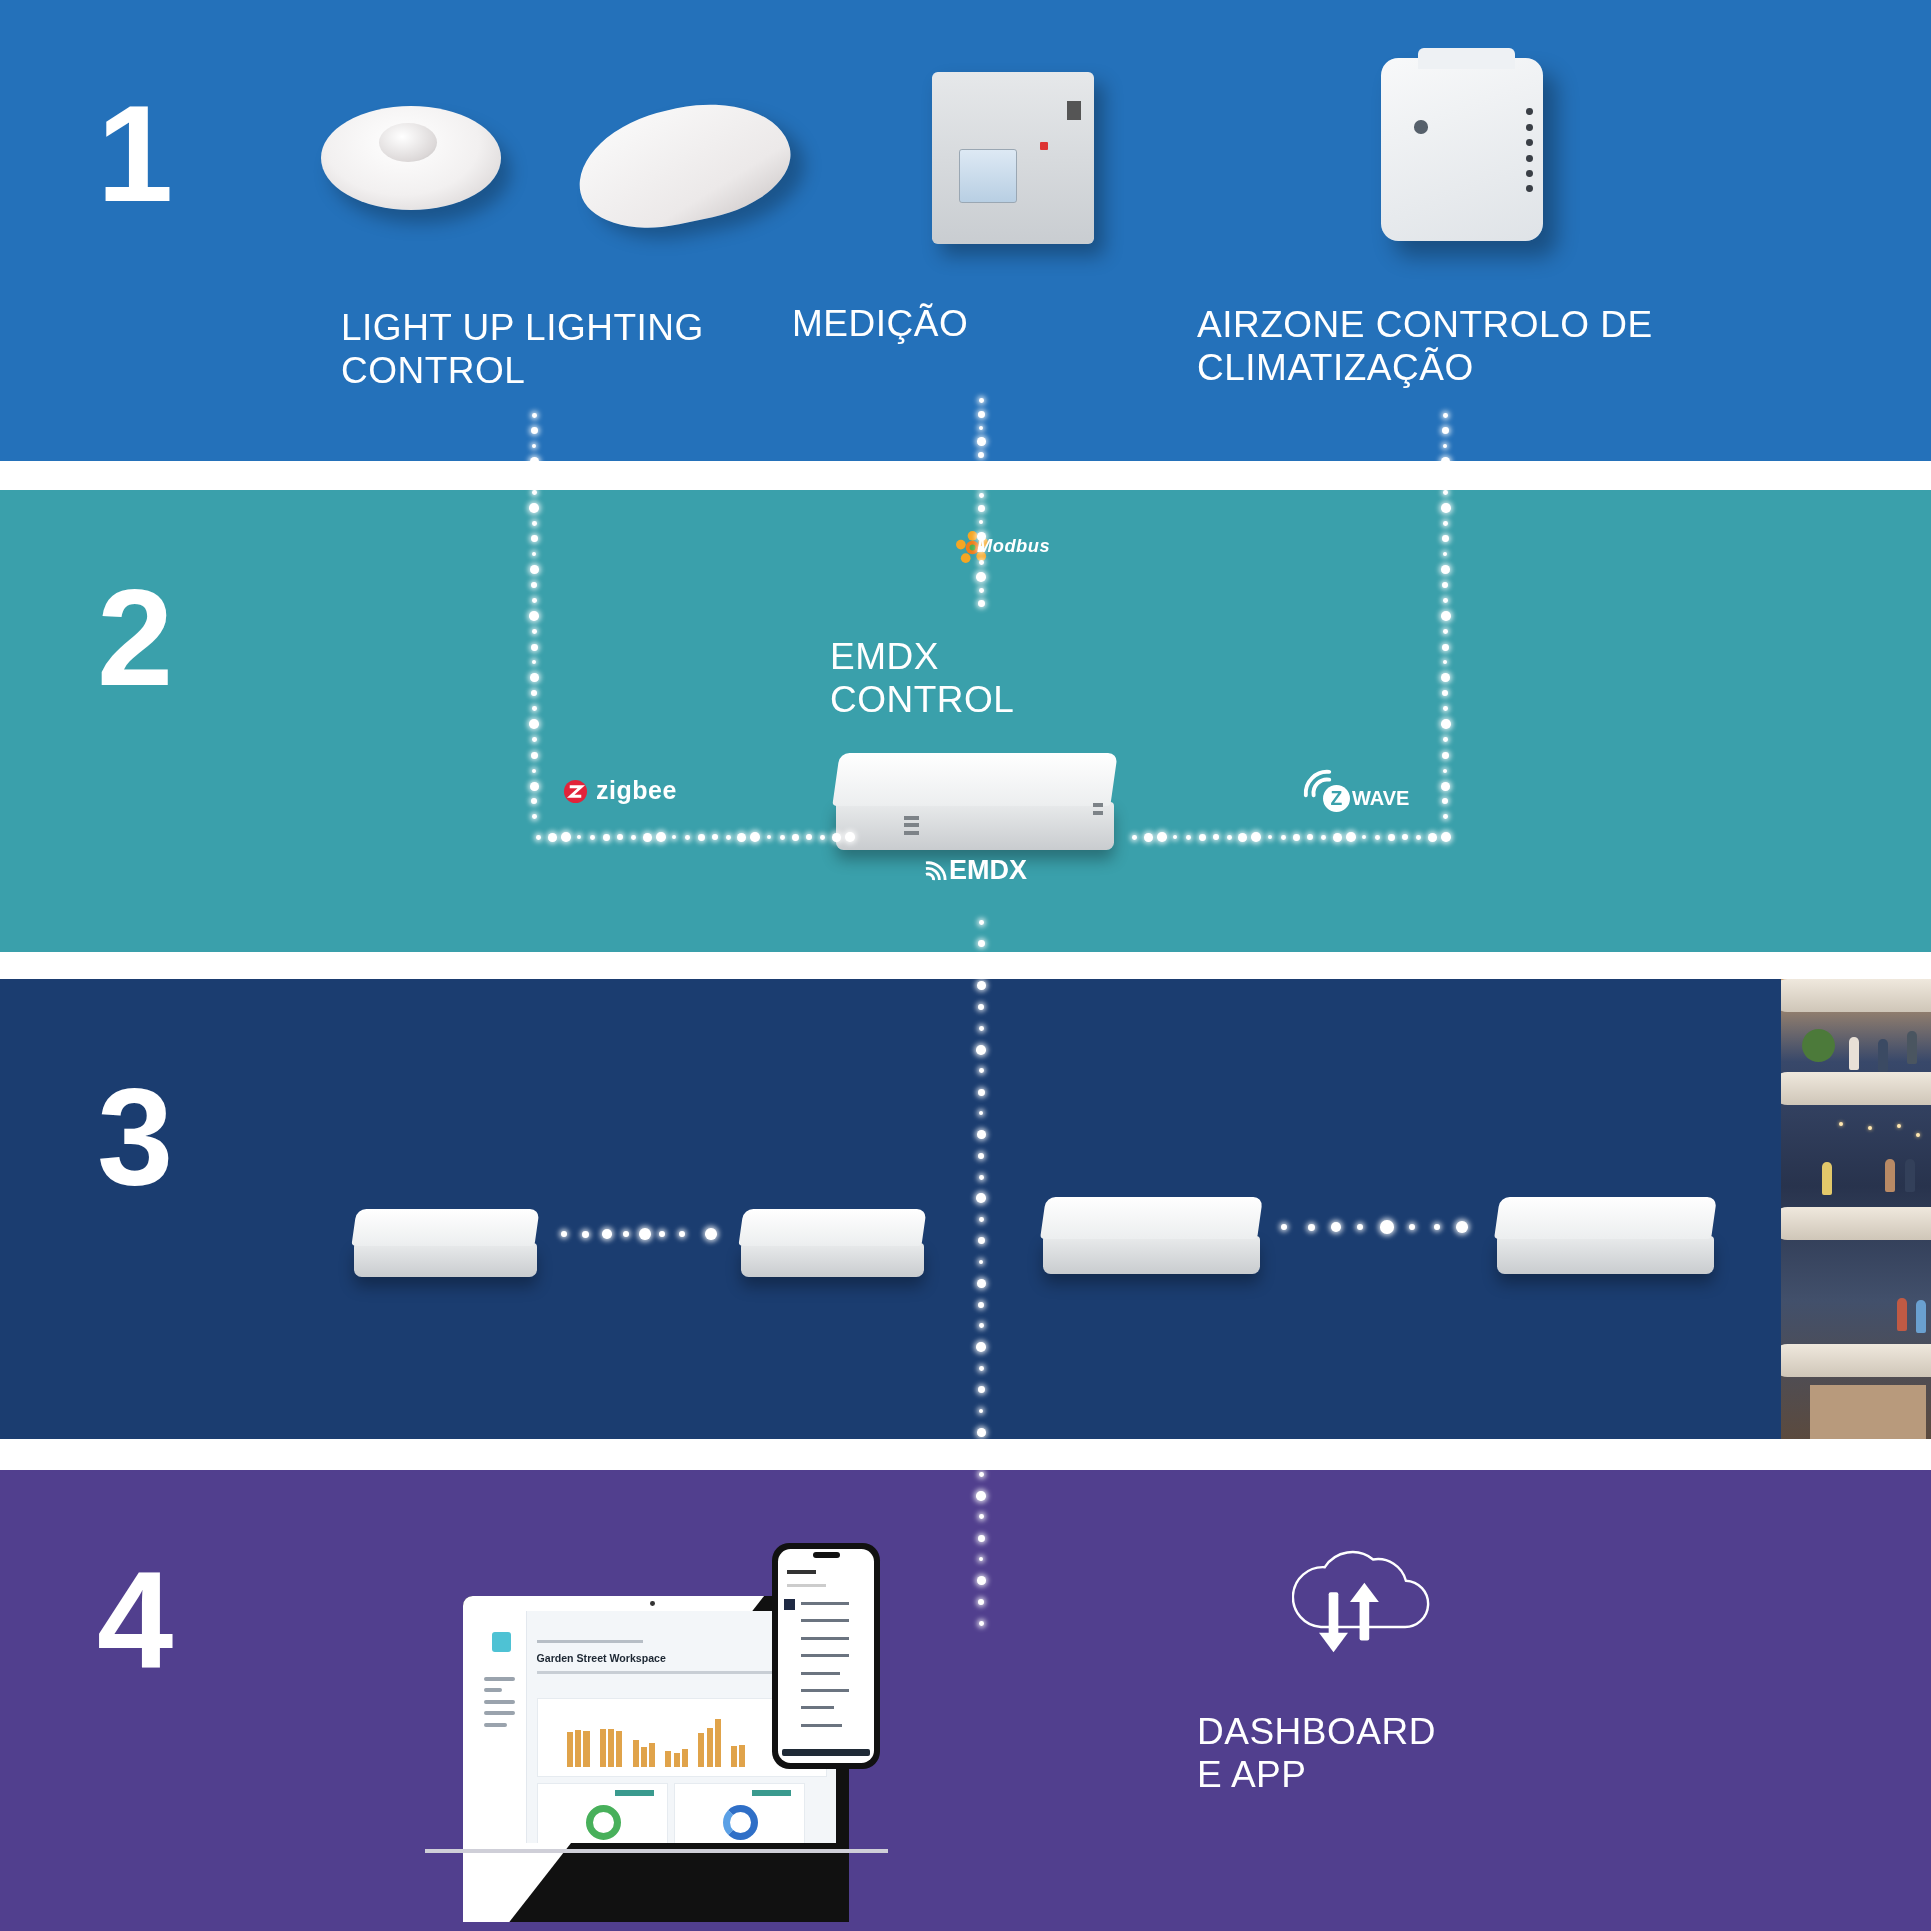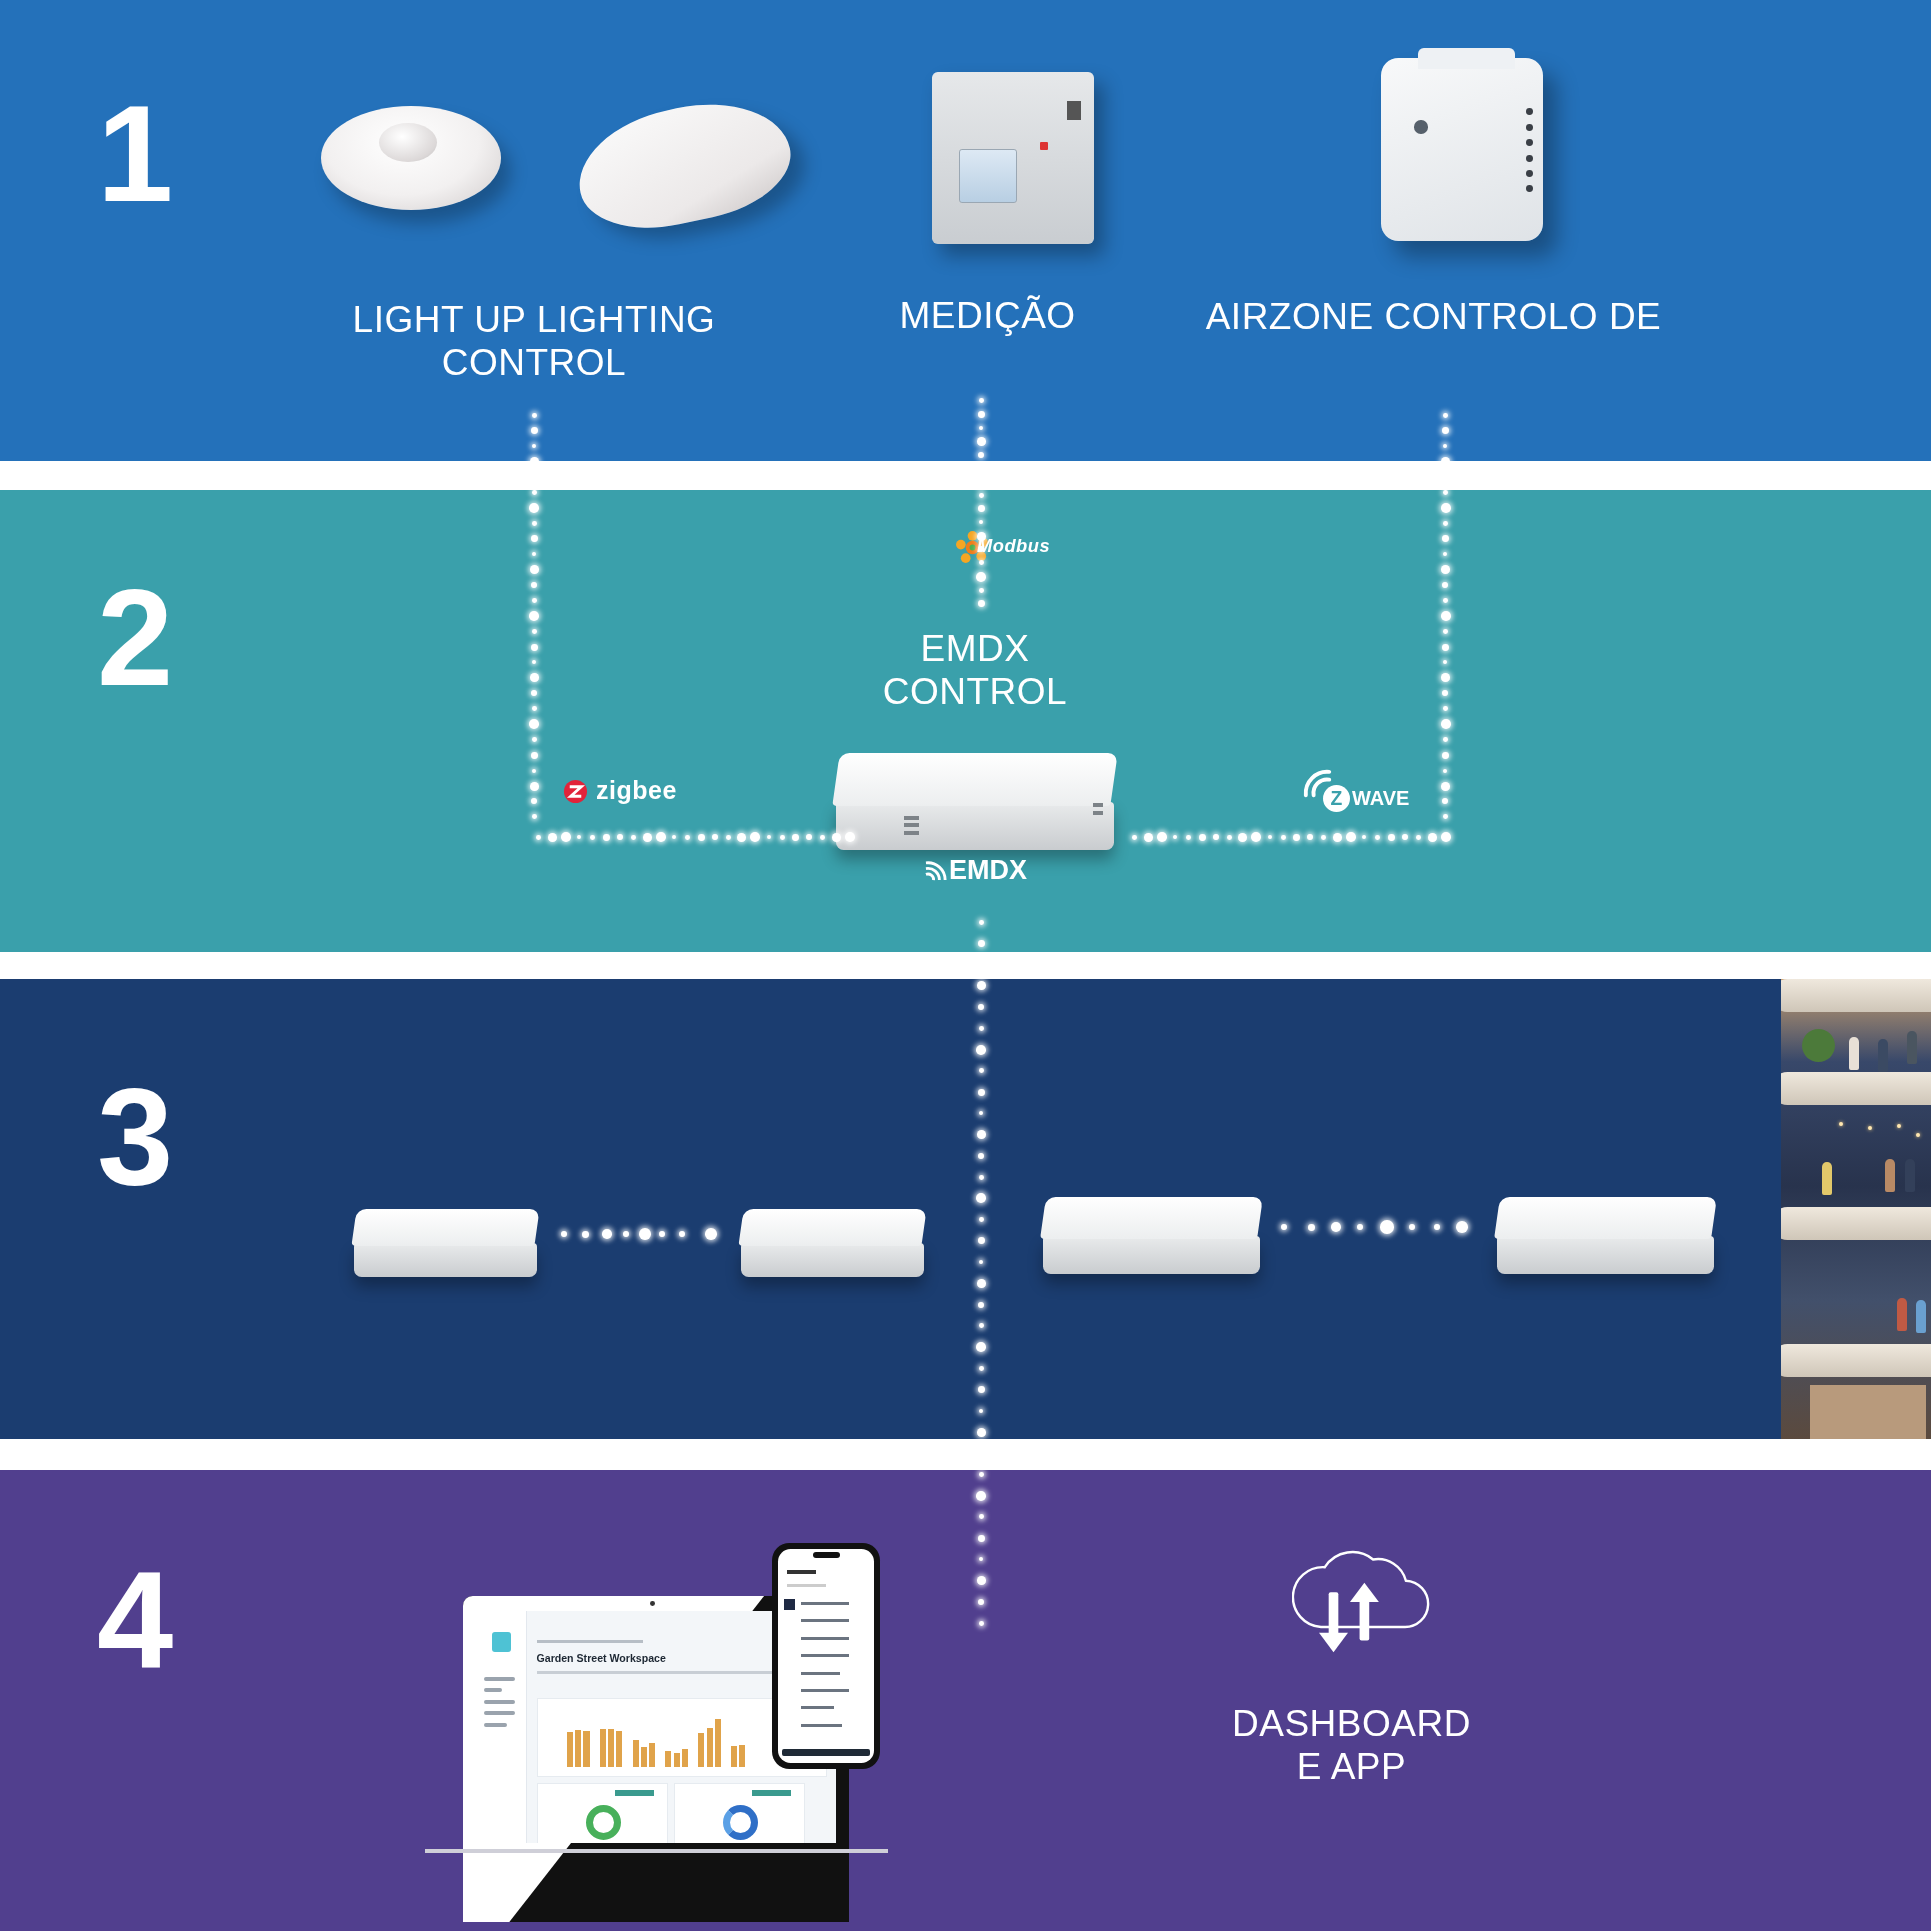--- a/index.html
+++ b/index.html
@@ -7,21 +7,21 @@
   body { position: relative; font-family: "Liberation Sans", sans-serif; color: #ffffff; }
 
   .band { position: absolute; left: 0; width: 1931px; overflow: hidden; }
   .band-1 { top: 0; height: 461px; background: #2471ba; }
   .band-2 { top: 490px; height: 462px; background: #3aa0ab; }
   .band-3 { top: 979px; height: 460px; background: #1b3d70; }
   .band-4 { top: 1470px; height: 461px; background: #513f8e; }
 
   .num { position: absolute; left: 97px; font-weight: bold; font-size: 137px; line-height: 1; color: #fff; letter-spacing: -1.9px; }
 
-  .label { position: absolute; text-align: center; font-size: 37px; line-height: 43px; color: #fff; font-weight: normal; letter-spacing: 0.5px; }
+  .label { position: absolute; text-align: left; font-size: 37px; line-height: 43px; color: #fff; font-weight: normal; letter-spacing: 0.5px; margin-top: 8px; }
   .label sup { font-size: 21px; vertical-align: 15.4px; line-height: 0; }
   .dot { position: absolute; border-radius: 50%; background: #fff; box-shadow: 0 0 5.8px 1.9px rgba(255,255,255,0.75); }
 
   
   .device { position: absolute; }
   .puck { border-radius: 50%; background: radial-gradient(ellipse at 45% 35%, #ffffff 0%, #f2f0f0 55%, #cfcaca 100%); box-shadow: 9.7px 13.5px 17.4px rgba(0,0,0,0.25); }
   .puck-lens { position: absolute; border-radius: 50%; background: radial-gradient(ellipse at 40% 35%, #ffffff 0%, #dcd8d8 70%, #bbb 100%); }
   .oval { border-radius: 48% 48% 42% 42% / 55% 55% 45% 45%; background: linear-gradient(160deg, #fbfbfb 0%, #ece9e9 70%, #cbc6c6 100%); box-shadow: 11.6px 13.5px 17.4px rgba(0,0,0,0.25); transform: rotate(-12deg); }
   .meter { background: linear-gradient(180deg, #e6e8ea 0%, #c9cdd1 100%); border-radius: 5.8px; box-shadow: 9.7px 11.6px 19.3px rgba(0,0,0,0.3); }
   .meter-screen { position: absolute; background: linear-gradient(180deg, #dde9f4, #b8cfe3); border: 1.9px solid #9aa7b3; border-radius: 2.9px; }
@@ -94,20 +94,21 @@
 
   <div class="label" style="left:341px; top:298px; width:386px;">
     <div>LIGHT UP LIGHTING</div>
     <div>CONTROL</div>
   </div>
   <div class="label" style="left:792px; top:294px; width:391px;">
     <div>MEDIÇÃO</div>
   </div>
   <div class="label" style="left:1197px; top:295px; width:473px;">
     <div>AIRZONE CONTROLO DE</div>
+    <div>CLIMATIZAÇÃO</div>
   </div>
 </div>
 
 <div class="band band-2">
   <div class="num" style="top:79px;">2</div>
 
   <div class="proto" style="left:956px; top:39px; height:39px;">
     <svg width="33" height="33" viewBox="0 0 34 34" style="position:absolute; left:0; top:1.9px;">
       <circle cx="17" cy="17" r="7" fill="#f07d1a"></circle>
       <circle cx="17" cy="5" r="5" fill="#f5a623"></circle>

